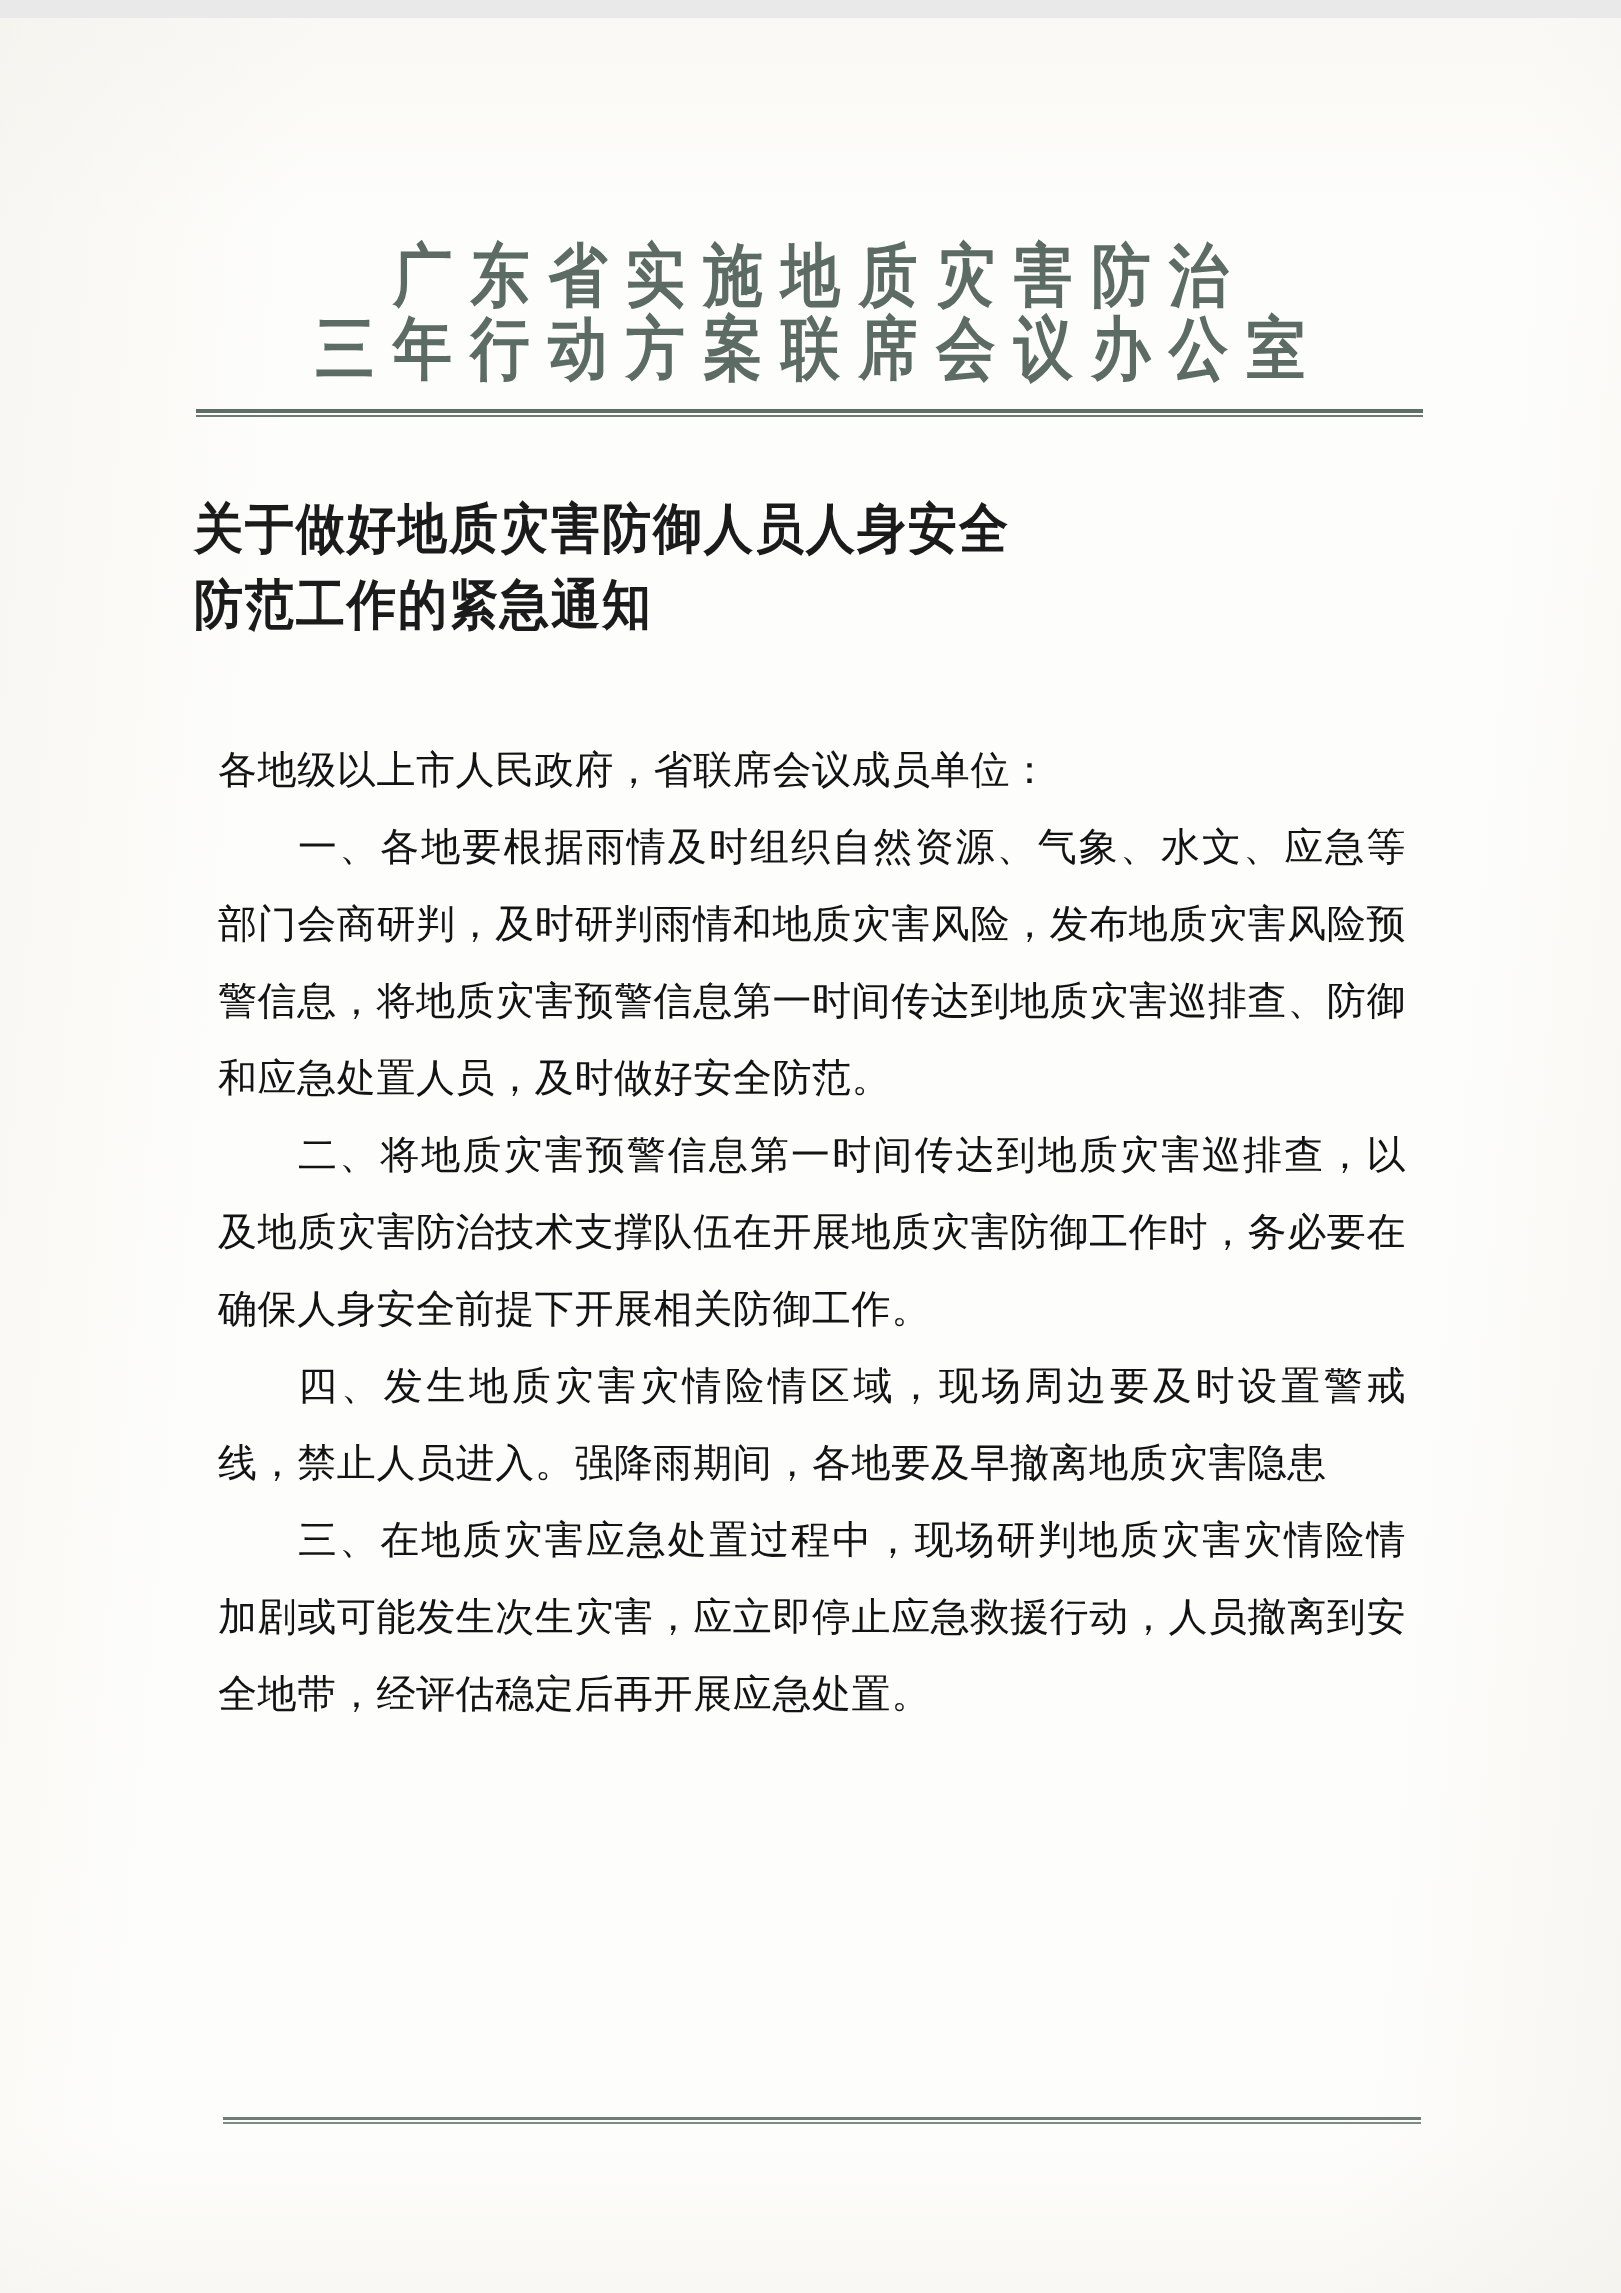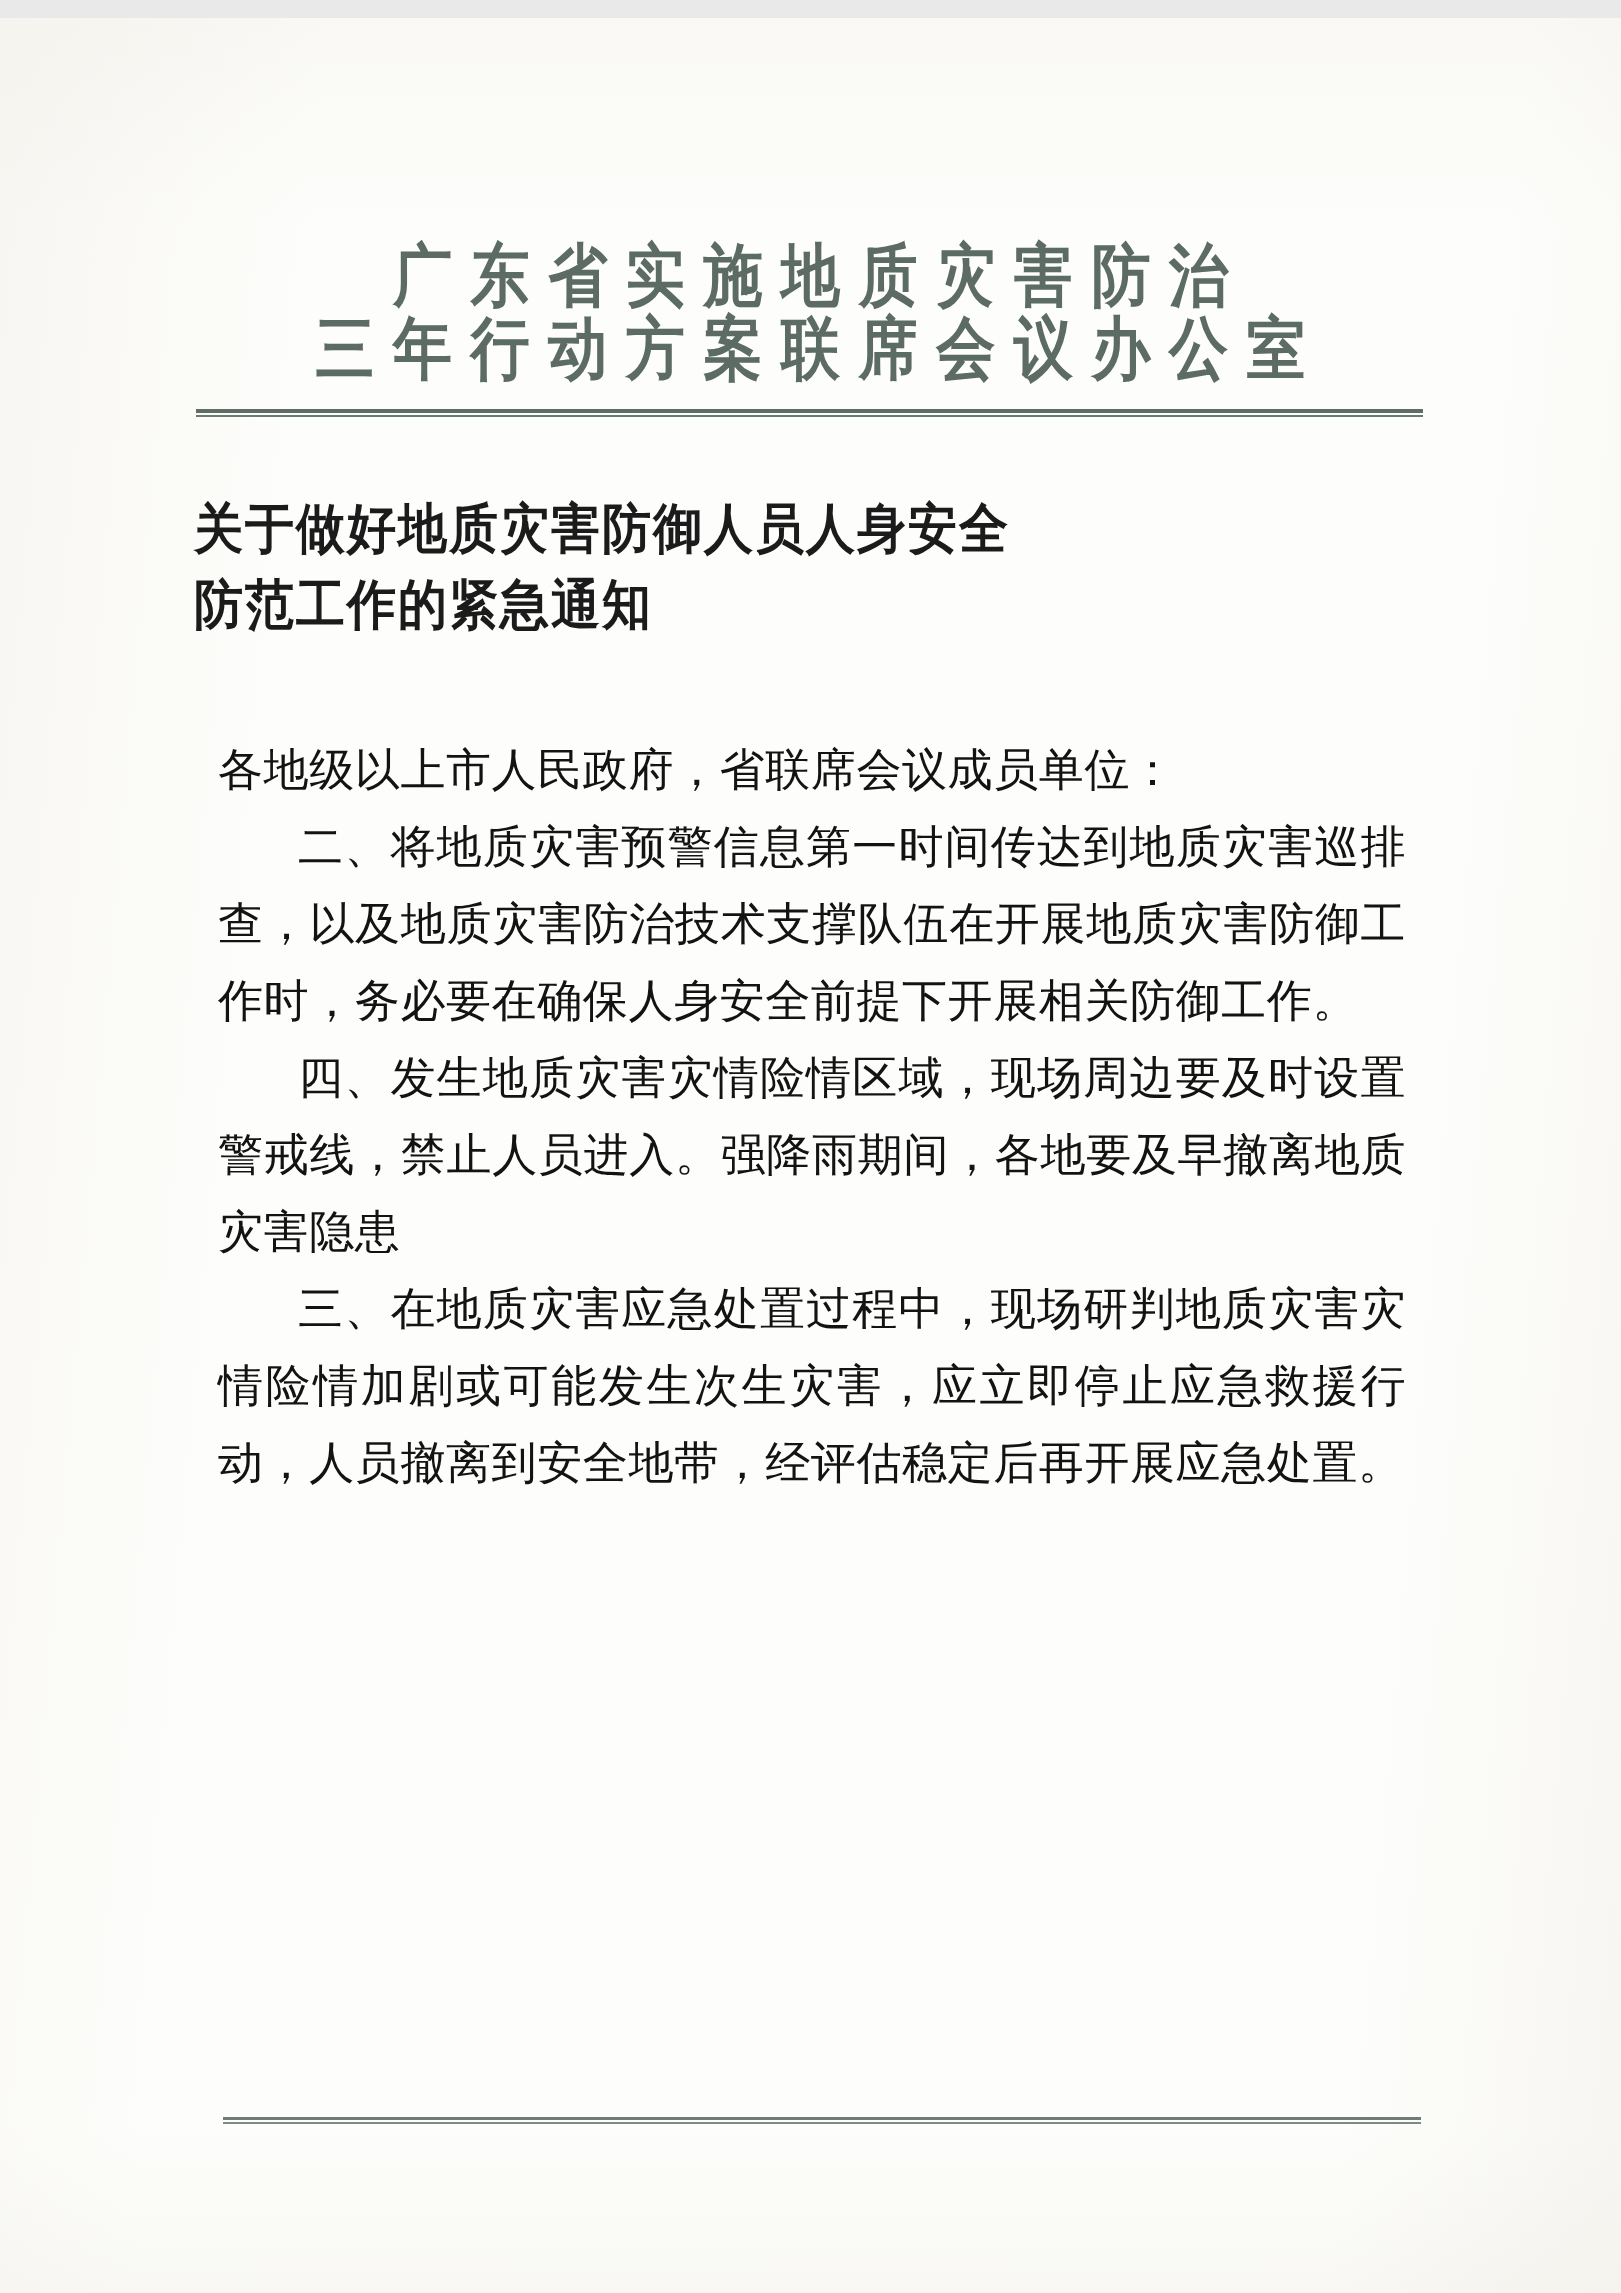--- a/index.html
+++ b/index.html
@@ -106,21 +106,21 @@
   
   .body-block {
     position: absolute;
     left: 218px;
     top: 713px;
     width: 1188px;
   }
   .para {
     color: #131313;
     font-family: "DejaVu Serif", "Liberation Serif", serif;
-    font-size: 45px;
+    font-size: 39px;
     line-height: 77px;
     text-align: justify;
     text-justify: inter-character;
     letter-spacing: 0.6px;
     margin: 0 0 0 0;
     transform-origin: left top;
   }
   .para.indent {
     text-indent: 80px;
   }
@@ -169,20 +169,21 @@
       <div class="r-thin"></div>
     </div>
 
     <div class="doc-title">
       <div class="title-line">关于做好地质灾害防御人员人身安全</div>
       <div class="title-line">防范工作的紧急通知</div>
     </div>
 
     <div class="body-block">
       <p class="para salutation">各地级以上市人民政府，省联席会议成员单位：</p>
+      <p class="para indent">一、各地要根据雨情及时组织自然资源、气象、水文、应急等部门会商研判，及时研判雨情和地质灾害风险，发布地质灾害风险预警信息，将地质灾害预警信息第一时间传达到地质灾害巡排查、防御和应急处置人员，及时做好安全防范。</p>
       <p class="para indent">二、将地质灾害预警信息第一时间传达到地质灾害巡排查，以及地质灾害防治技术支撑队伍在开展地质灾害防御工作时，务必要在确保人身安全前提下开展相关防御工作。</p>
       <p class="para indent">四、发生地质灾害灾情险情区域，现场周边要及时设置警戒线，禁止人员进入。强降雨期间，各地要及早撤离地质灾害隐患</p>
       <p class="para indent">三、在地质灾害应急处置过程中，现场研判地质灾害灾情险情加剧或可能发生次生灾害，应立即停止应急救援行动，人员撤离到安全地带，经评估稳定后再开展应急处置。</p>
     </div>
 
     <div class="rule-foot">
       <div class="r-thick"></div>
       <div class="r-thin"></div>
     </div>
 

